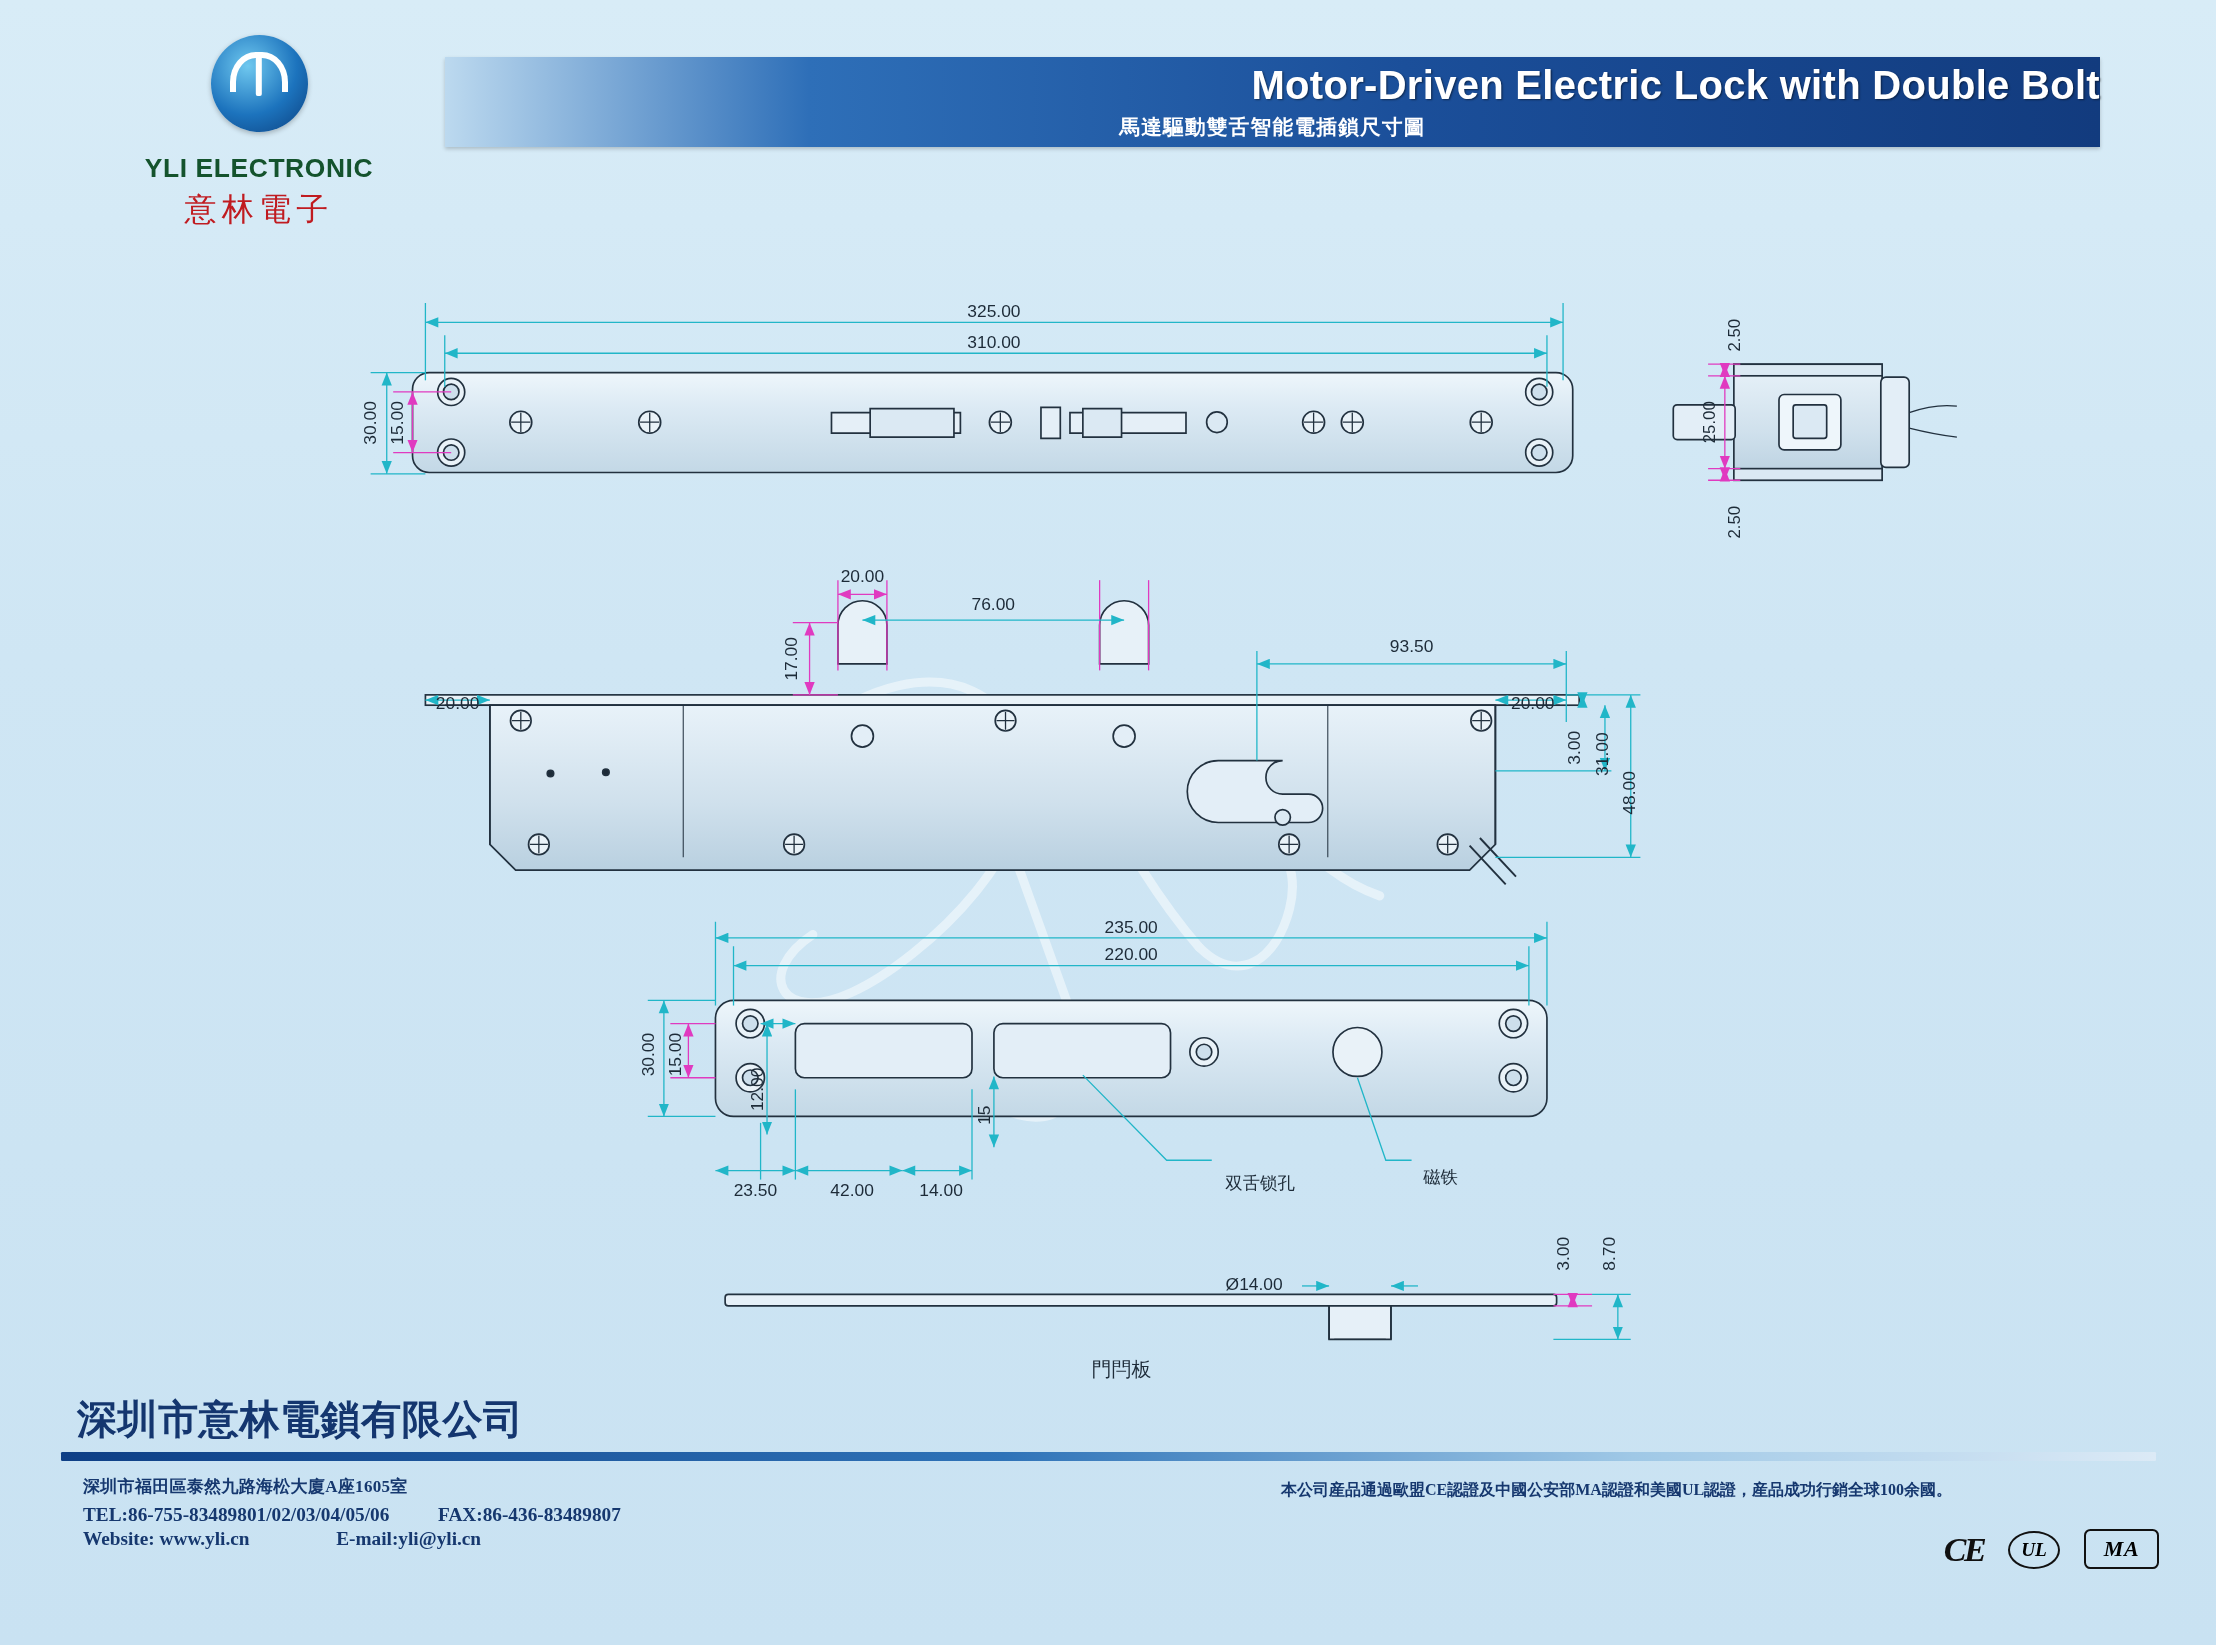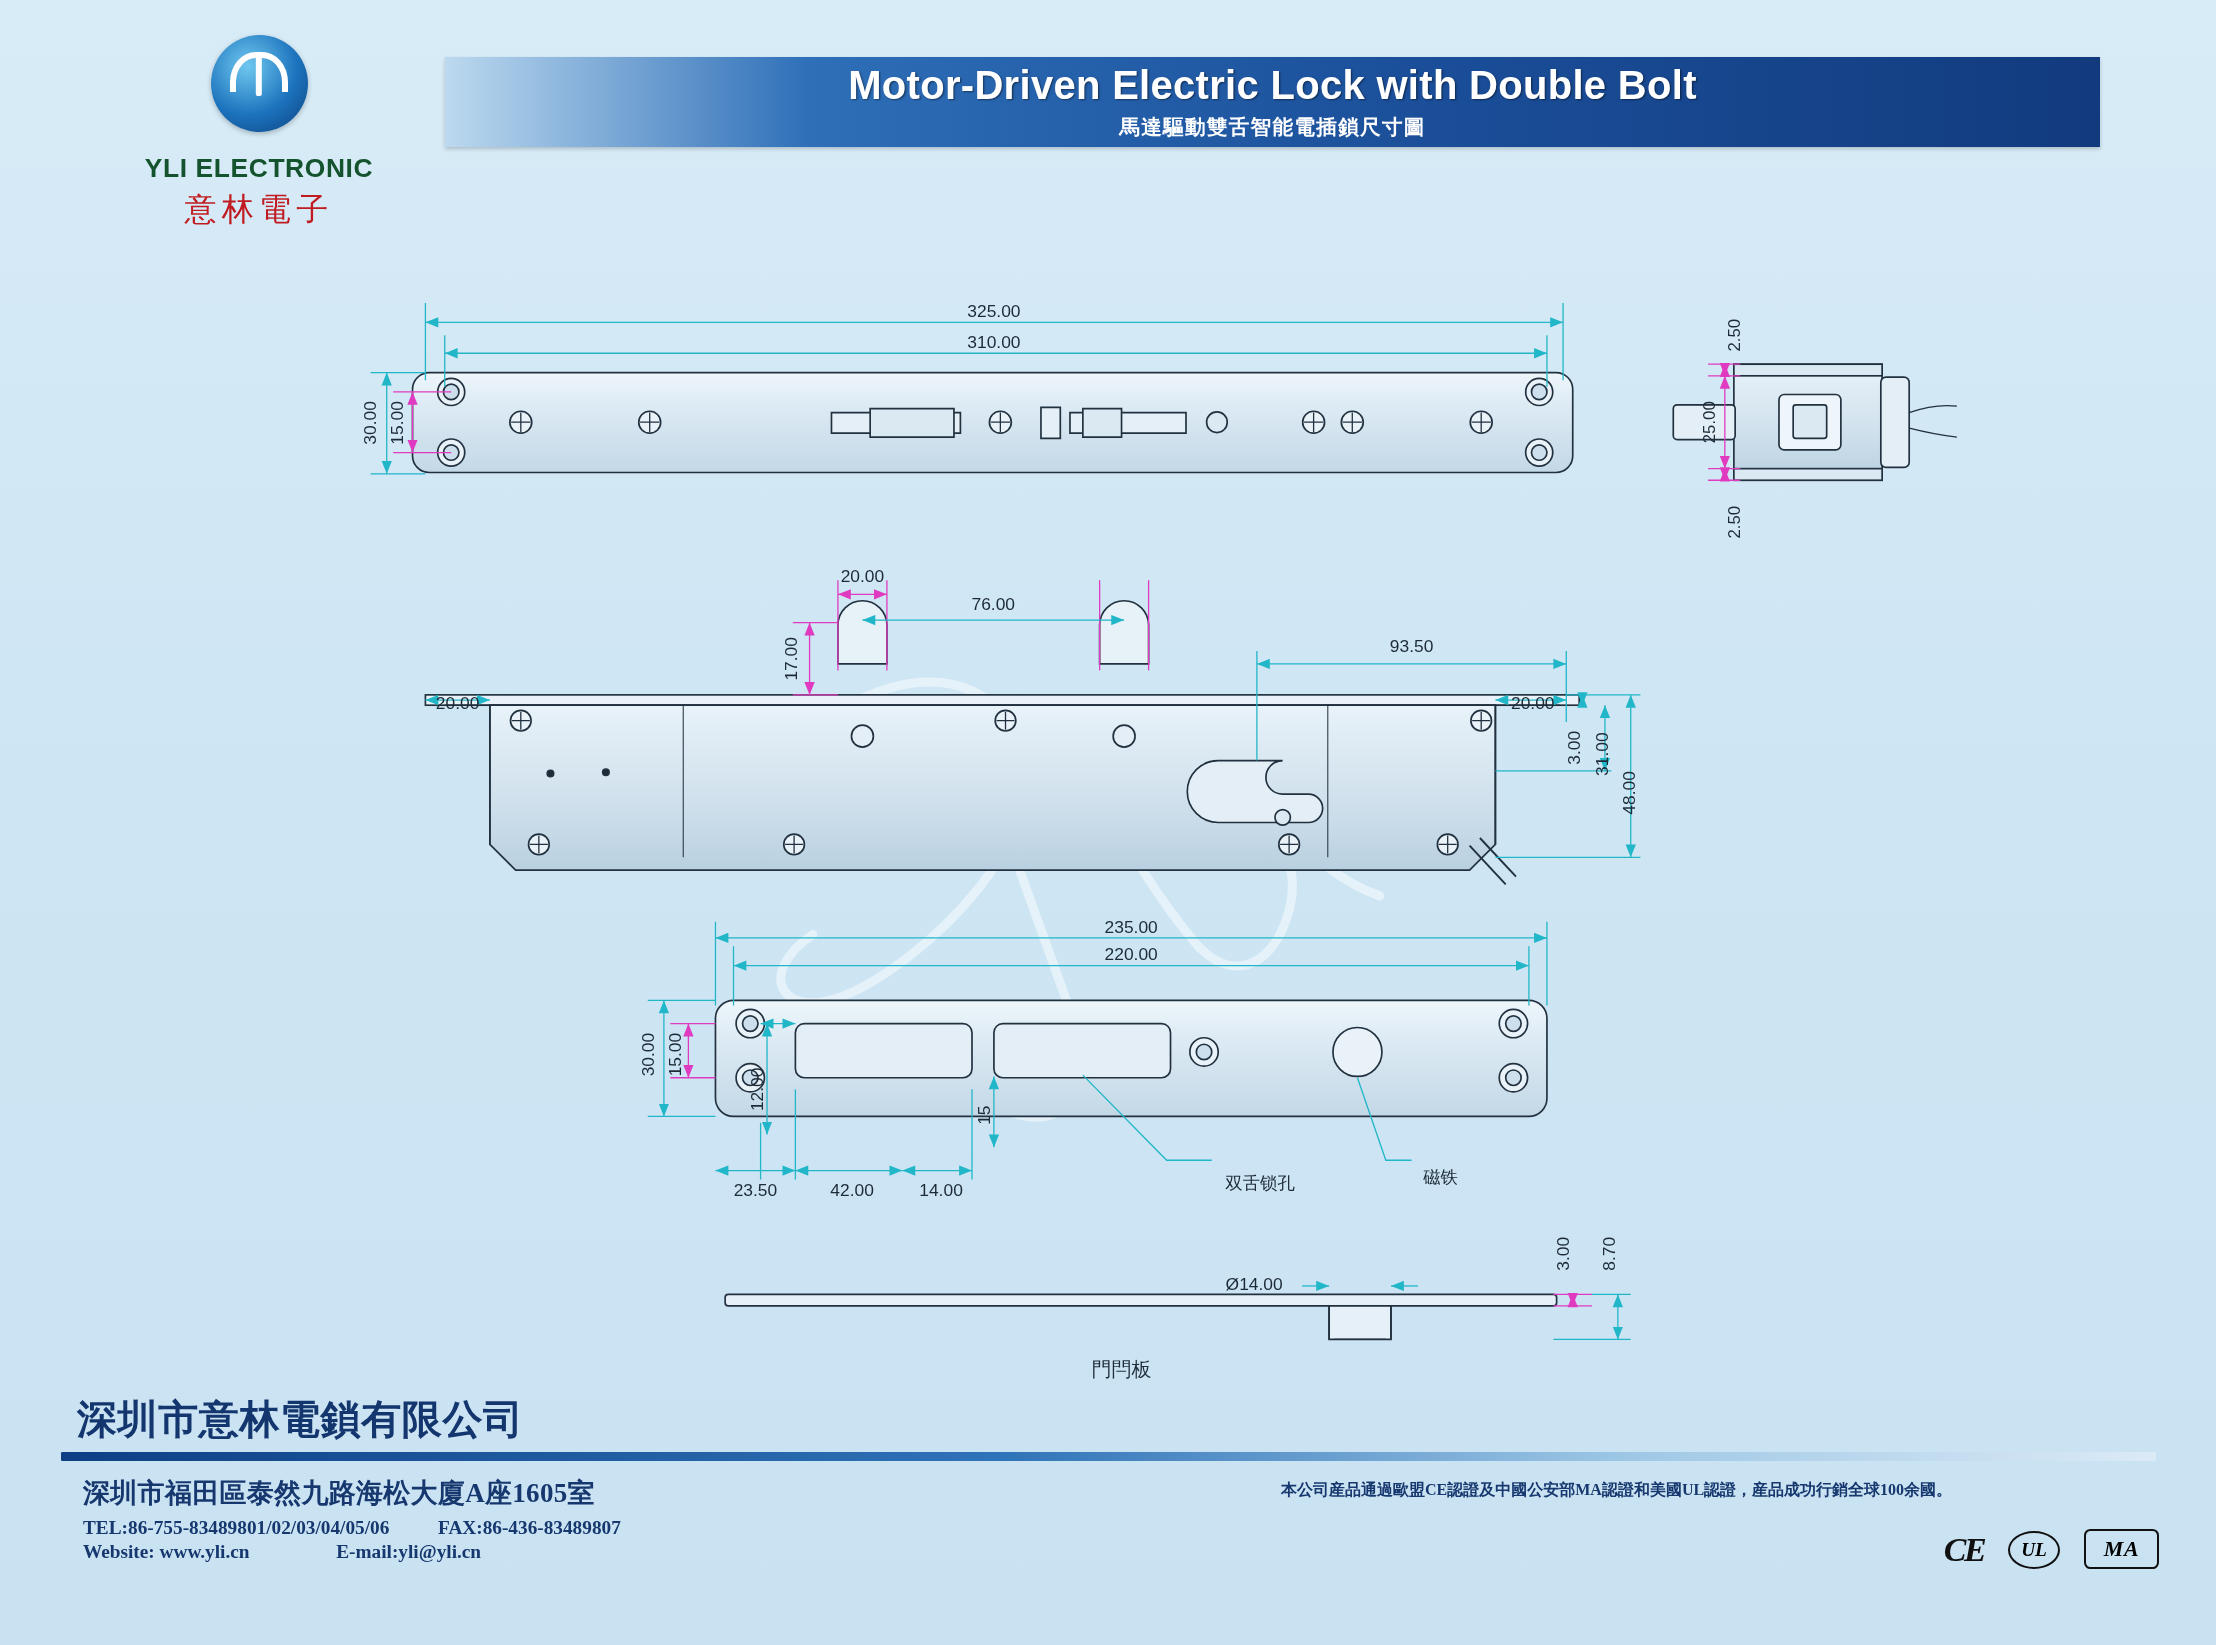--- a/index.html
+++ b/index.html
@@ -34,21 +34,21 @@
   .logo-en { font-size:26.4px; font-weight:bold; color:#14532d; letter-spacing:0.6px; margin-top:21px;
     font-family:"Liberation Sans", sans-serif; }
   .logo-cn { font-size:32px; font-weight:normal; color:#c01b20; letter-spacing:5.2px; margin-top:3.9px; }
 
   .title-bar {
     position:absolute; left:445px; top:57px; width:1655px; height:90px;
     background:linear-gradient(90deg,#bcd9ef 0%, #2e6fb8 22%, #1b4f9a 58%, #123b7e 100%);
     box-shadow:0 1.9px 3.9px rgba(0,0,0,.2);
   }
   .title-en {
-    position:absolute; left:445px; top:63px; width:1655px; text-align:center;
+    position:absolute; left:445px; top:63px; width:1655px; text-align:right;
     color:#fff; font-size:40px; font-weight:bold; letter-spacing:0.3px;
     text-shadow:1.3px 1.3px 1.9px rgba(0,0,0,.45);
   }
   .title-cn {
     position:absolute; left:445px; top:113px; width:1655px; text-align:center;
     color:#fff; font-size:20.6px; font-weight:bold; letter-spacing:1.3px;
   }
 
   
   .watermark {
@@ -66,21 +66,21 @@
   }
   .foot-rule {
     position:absolute; left:61px; top:1452px; width:2095px; height:9px;
     background:linear-gradient(90deg,#0e3f86 0%, #2f73b8 45%, #9fc8e6 75%, #dceaf6 100%);
     border-radius:1.3px;
   }
   .addr {
     position:absolute; left:83px; top:1475px; color:#16386f;
     font-family:"Liberation Serif", serif;
   }
-  .addr .l1 { font-size:27px; font-weight:bold; letter-spacing:0.3px; }
+  .addr .l1 { font-size:17px; font-weight:bold; letter-spacing:0.3px; }
   .addr .l2 { font-size:19.3px; font-weight:bold; margin-top:5.8px; }
   .addr .l3 { font-size:19.3px; font-weight:bold; margin-top:2px; }
   .addr .sp { display:inline-block; width:39px; }
   .cert-text {
     position:absolute; right:226px; top:1480px; width:709px; text-align:left;
     font-size:16px; font-weight:bold; color:#16386f; font-family:"Liberation Serif", serif;
   }
   .cert-marks { position:absolute; right:57px; top:1529px; display:flex; gap:24px; align-items:flex-end;font-style:italic; }
   .ce { font-size:34px; font-weight:bold; color:#111; font-family:"Liberation Serif", serif; letter-spacing:-2.6px; }
   .ul { width:48px; height:34px; border:2.6px solid #111; border-radius:50%/50%;

